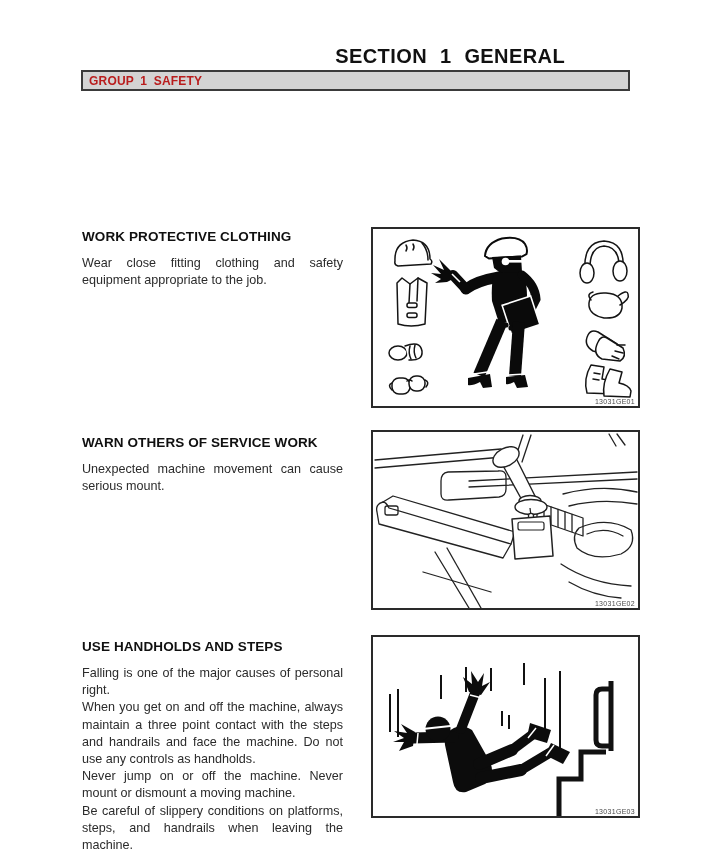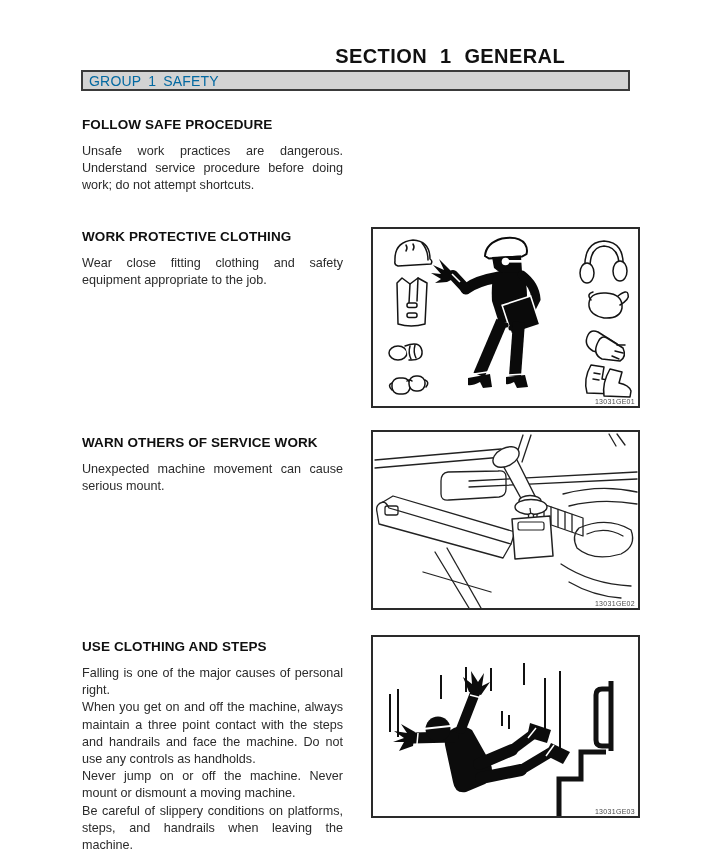--- a/index.html
+++ b/index.html
@@ -9,21 +9,21 @@
   }
   .section-title{
     position:absolute;top:45px;right:79px;
     font-size:20px;font-weight:bold;color:#111;
     letter-spacing:.4px;word-spacing:7px;white-space:nowrap;
   }
   .group-bar{
     position:absolute;left:81px;top:70px;width:539px;height:17px;
     background:#d3d3d3;border:2px solid #3a3a3a;
     display:flex;align-items:center;padding-left:6px;
-    font-size:14px;font-weight:normal;color:#0369a1;word-spacing:3px;letter-spacing:.2px;
+    font-size:12px;font-weight:bold;color:#b91c1c;word-spacing:3px;letter-spacing:.2px;
   }
   .text-col{position:absolute;left:82px;width:261px;}
   .text-col h2{
     font-size:13.5px;font-weight:bold;color:#101010;margin:0 0 11px 0;letter-spacing:.1px;
   }
   .text-col p{
     margin:0;font-size:12.6px;line-height:17.2px;text-align:justify;color:#2b2b2b;
   }
   #s1{top:117px;} #s2{top:229px;} #s3{top:435px;} #s4{top:639px;}
   .fig{
@@ -40,37 +40,33 @@
 <body>
 
 <div class="page">
 
   <div class="section-title">SECTION 1 GENERAL</div>
 
   <div class="group-bar">
     <span>GROUP 1 SAFETY</span>
   </div>
 
-  <div class="text-col" id="s1">
-    <h2>FOLLOW SAFE PROCEDURE</h2>
-    <p>Unsafe work practices are dangerous. Understand service procedure before doing work; do not attempt shortcuts.</p>
-  </div>
 
   <div class="text-col" id="s2">
     <h2>WORK PROTECTIVE CLOTHING</h2>
     <p>Wear close fitting clothing and safety equipment appropriate to the job.</p>
   </div>
 
   <div class="text-col" id="s3">
     <h2>WARN OTHERS OF SERVICE WORK</h2>
     <p>Unexpected machine movement can cause serious mount.</p>
   </div>
 
   <div class="text-col" id="s4">
-    <h2>USE CLOTHING AND STEPS</h2>
+    <h2>USE HANDHOLDS AND STEPS</h2>
     <p>Falling is one of the major causes of personal right.</p>
     <p>When you get on and off the machine, always maintain a three point contact with the steps and handrails and face the machine. Do not use any controls as handholds.</p>
     <p>Never jump on or off the machine. Never mount or dismount a moving machine.</p>
     <p>Be careful of slippery conditions on platforms, steps, and handrails when leaving the machine.</p>
   </div>
 
   <div class="fig" id="f1">
     <svg viewBox="0 0 265 177">
       <g fill="#fff" stroke="#141414" stroke-width="1.5" stroke-linejoin="round" stroke-linecap="round">
         <g>

